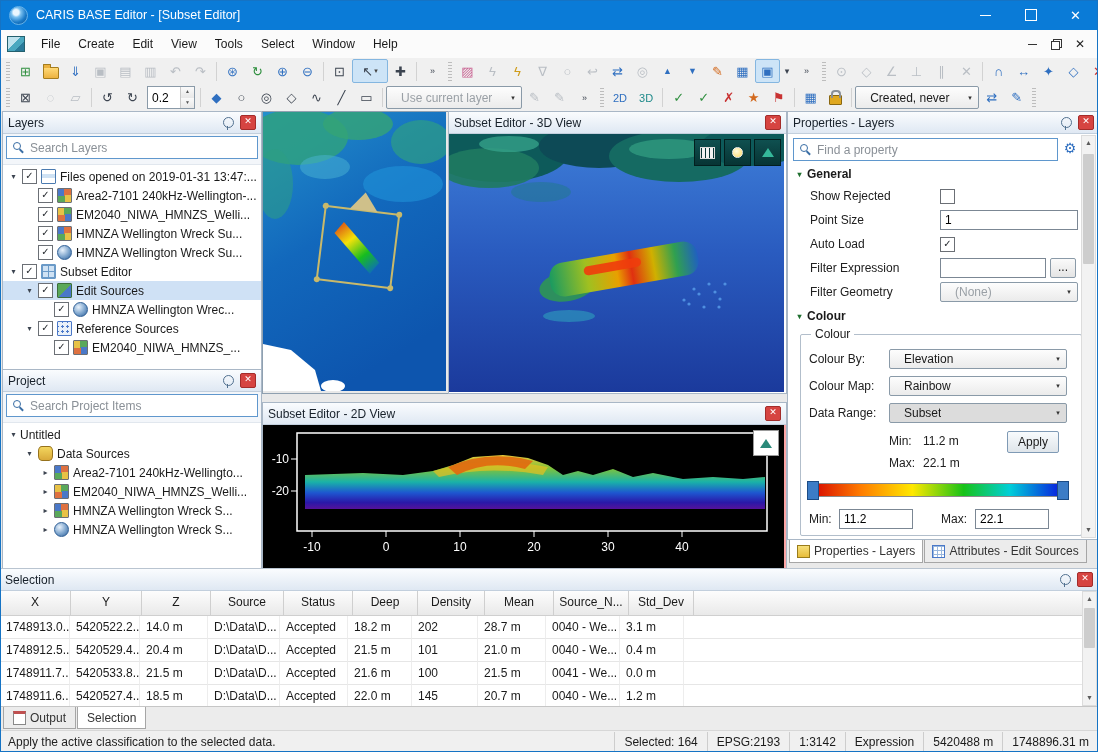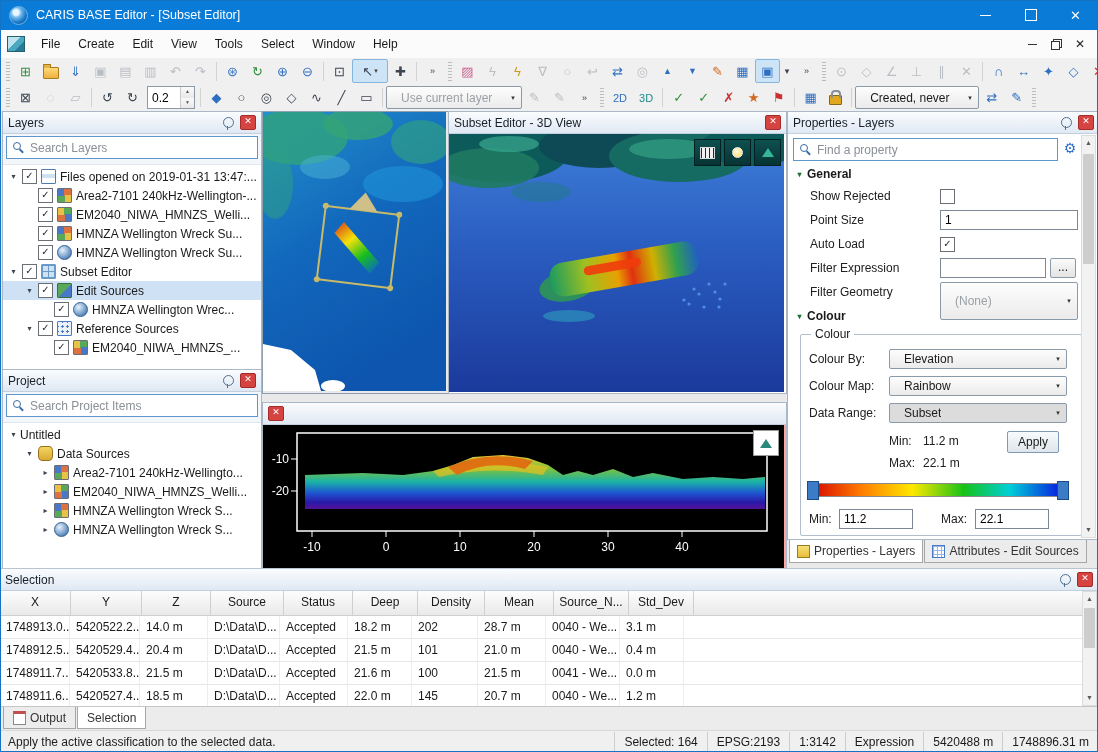--- a/index.html
+++ b/index.html
@@ -514,20 +514,21 @@
           </span>
         <span class="v3d-btn">
             <span class="mtn"></span>
           </span>
       </div>
     </div>
   </div>
 
   <div id="view2d" class="panel">
     <div class="phdr">
+      <span class="ptitle">Subset Editor - 2D View</span>
       <span class="pclose">✕</span>
     </div>
     <div class="vbody">
       <svg width="521" height="143" viewBox="0 0 521 143">
         <defs>
           <linearGradient id="terrg" x1="0" y1="0" x2="0" y2="1">
             <stop offset="0" stop-color="#e8c838"></stop>
               <stop offset="0.25" stop-color="#7ec23c"></stop>
               <stop offset="0.5" stop-color="#19b2a8"></stop>
             <stop offset="0.7" stop-color="#1e56d0"></stop>
@@ -583,21 +584,21 @@
       <span class="plabel" style="left:22px;top:52px">Show Rejected</span>
       <span class="pcheck" style="left:152px;top:55px"></span>
       <span class="plabel" style="left:22px;top:76px">Point Size</span>
       <input class="pinput" style="left: 152px; top: 76px; width: 138px;" value="1">
       <span class="plabel" style="left:22px;top:100px">Auto Load</span>
       <span class="pcheck" style="left:152px;top:103px">✓</span>
       <span class="plabel" style="left:22px;top:124px">Filter Expression</span>
       <input class="pinput" style="left: 152px; top: 124px; width: 106px;">
       <span class="browse" style="left:262px;top:124px">...</span>
       <span class="plabel" style="left:22px;top:148px">Filter Geometry</span>
-      <span class="combo disabled pcombo" style="left:152px;top:148px;width:138px;height:38px">
+      <span class="combo disabled pcombo" style="left:152px;top:148px;width:138px;height:20px">
         <span class="ctext">(None)</span>
         <span class="carr">▾</span>
       </span>
 
       <div class="sect" style="top:172px">
         <span class="sectarrow">▾</span>
         <span>Colour</span>
       </div>
       <div class="gbox" style="left:12px;top:200px;width:280px;height:200px">
         <span class="gleg">Colour</span>

